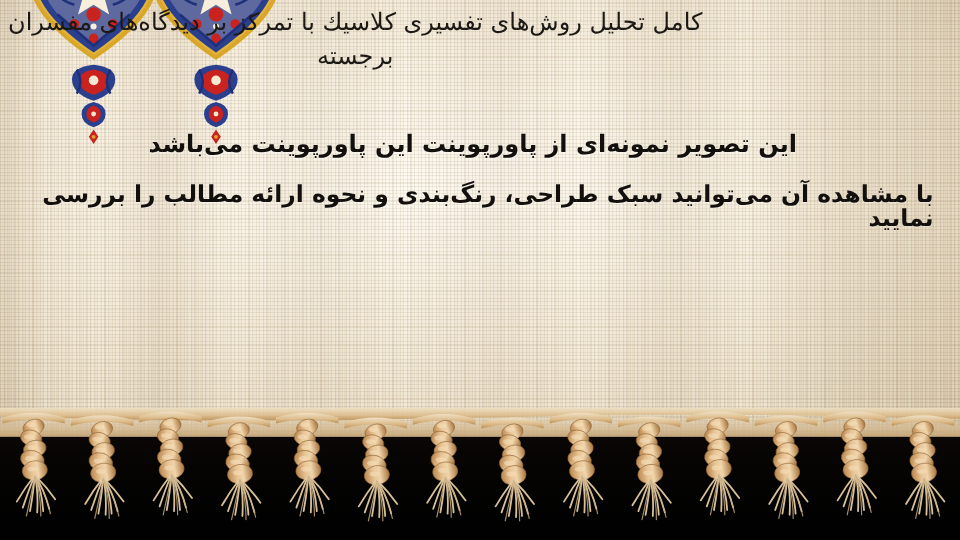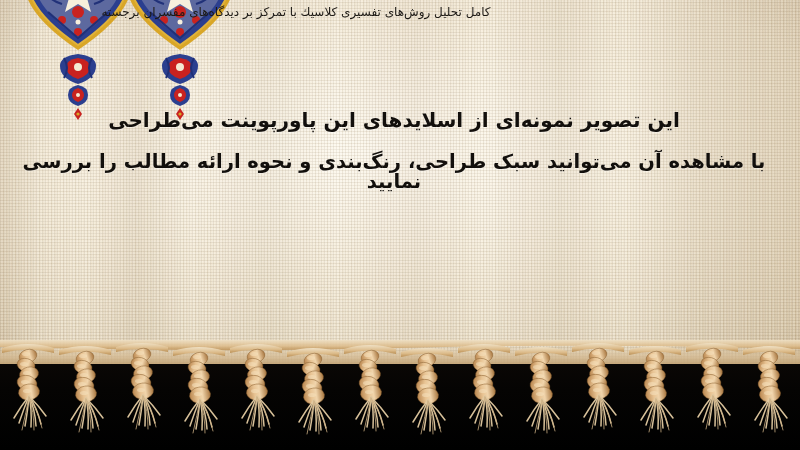--- a/index.html
+++ b/index.html
@@ -64,41 +64,41 @@
   
   .ornaments{position:absolute;left:0;top:0;width:260px;height:120px;}
   .orn{position:absolute;top:-58px;}
   .orn.a{left:18px;}
   .orn.b{left:120px;}
 
   
   .title{
     position:absolute;left:0;right:8px;top:4px;
     text-align:center;
-    font-size:12px;line-height:1.42;
+    font-size:20px;line-height:1.42;
     font-weight:400;color:#1c1915;
     direction:rtl;
     padding-right:200px;
     letter-spacing:.2px;
   }
   .body-block{
     position:absolute;left:10px;right:22px;top:110px;
     direction:rtl;text-align:center;
     color:#120f0c;
   }
   .body-line{
     font-size:19.5px;
     line-height:1.0;
     margin:0 0 20px 0;
     font-weight:700;
     letter-spacing:.1px;
     text-shadow:0 1px 0 rgba(255,255,255,.35);
   }
   .body-line.l1{font-size:20px;margin-bottom:22px;}
-  .body-line.l2{}
+  .body-line.l2{text-align:right;}
   .body-line.l3{margin-bottom:0;}
 
   
   .black-band{
     position:absolute;left:0;right:0;bottom:0;height:86px;
     background:linear-gradient(180deg,#0a0705 0%,#050403 30%,#000 100%);
   }
   .band-edge{
     position:absolute;left:0;right:0;bottom:86px;height:18px;
     background:linear-gradient(180deg, rgba(222,205,175,0) 0%, rgba(212,186,146,.75) 55%, rgba(196,165,120,.95) 100%);
@@ -186,21 +186,21 @@
 
     <svg class="orn b" width="120" height="180" viewBox="0 0 120 180">
       <use href="#medallion" x="0" y="0"></use>
       <use href="#pendant" x="42" y="112"></use>
     </svg>
   </div>
 
   <div class="title">کامل تحلیل روش‌های تفسیری کلاسیك با تمرکز بر دیدگاه‌های مفسران برجسته</div>
 
   <div class="body-block">
-    <p class="body-line l1">این تصویر نمونه‌ای از اسلایدهای این پاورپوینت می‌طراحی</p>
+    <p class="body-line l1">این تصویر نمونه‌ای از پاورپوینت این پاورپوینت می‌باشد</p>
     <p class="body-line l2">با مشاهده آن می‌توانید سبک طراحی، رنگ‌بندی و نحوه ارائه مطالب را بررسی نمایید</p>
   </div>
 
   <div class="band-edge"></div>
   <div class="black-band"></div>
 
   <svg class="fringe" width="800" height="110" viewBox="0 0 800 110" preserveAspectRatio="none">
     <defs>
       <linearGradient id="cordg" x1="0" y1="0" x2="1" y2="0">
         <stop offset="0%" stop-color="#b9864f"></stop>

